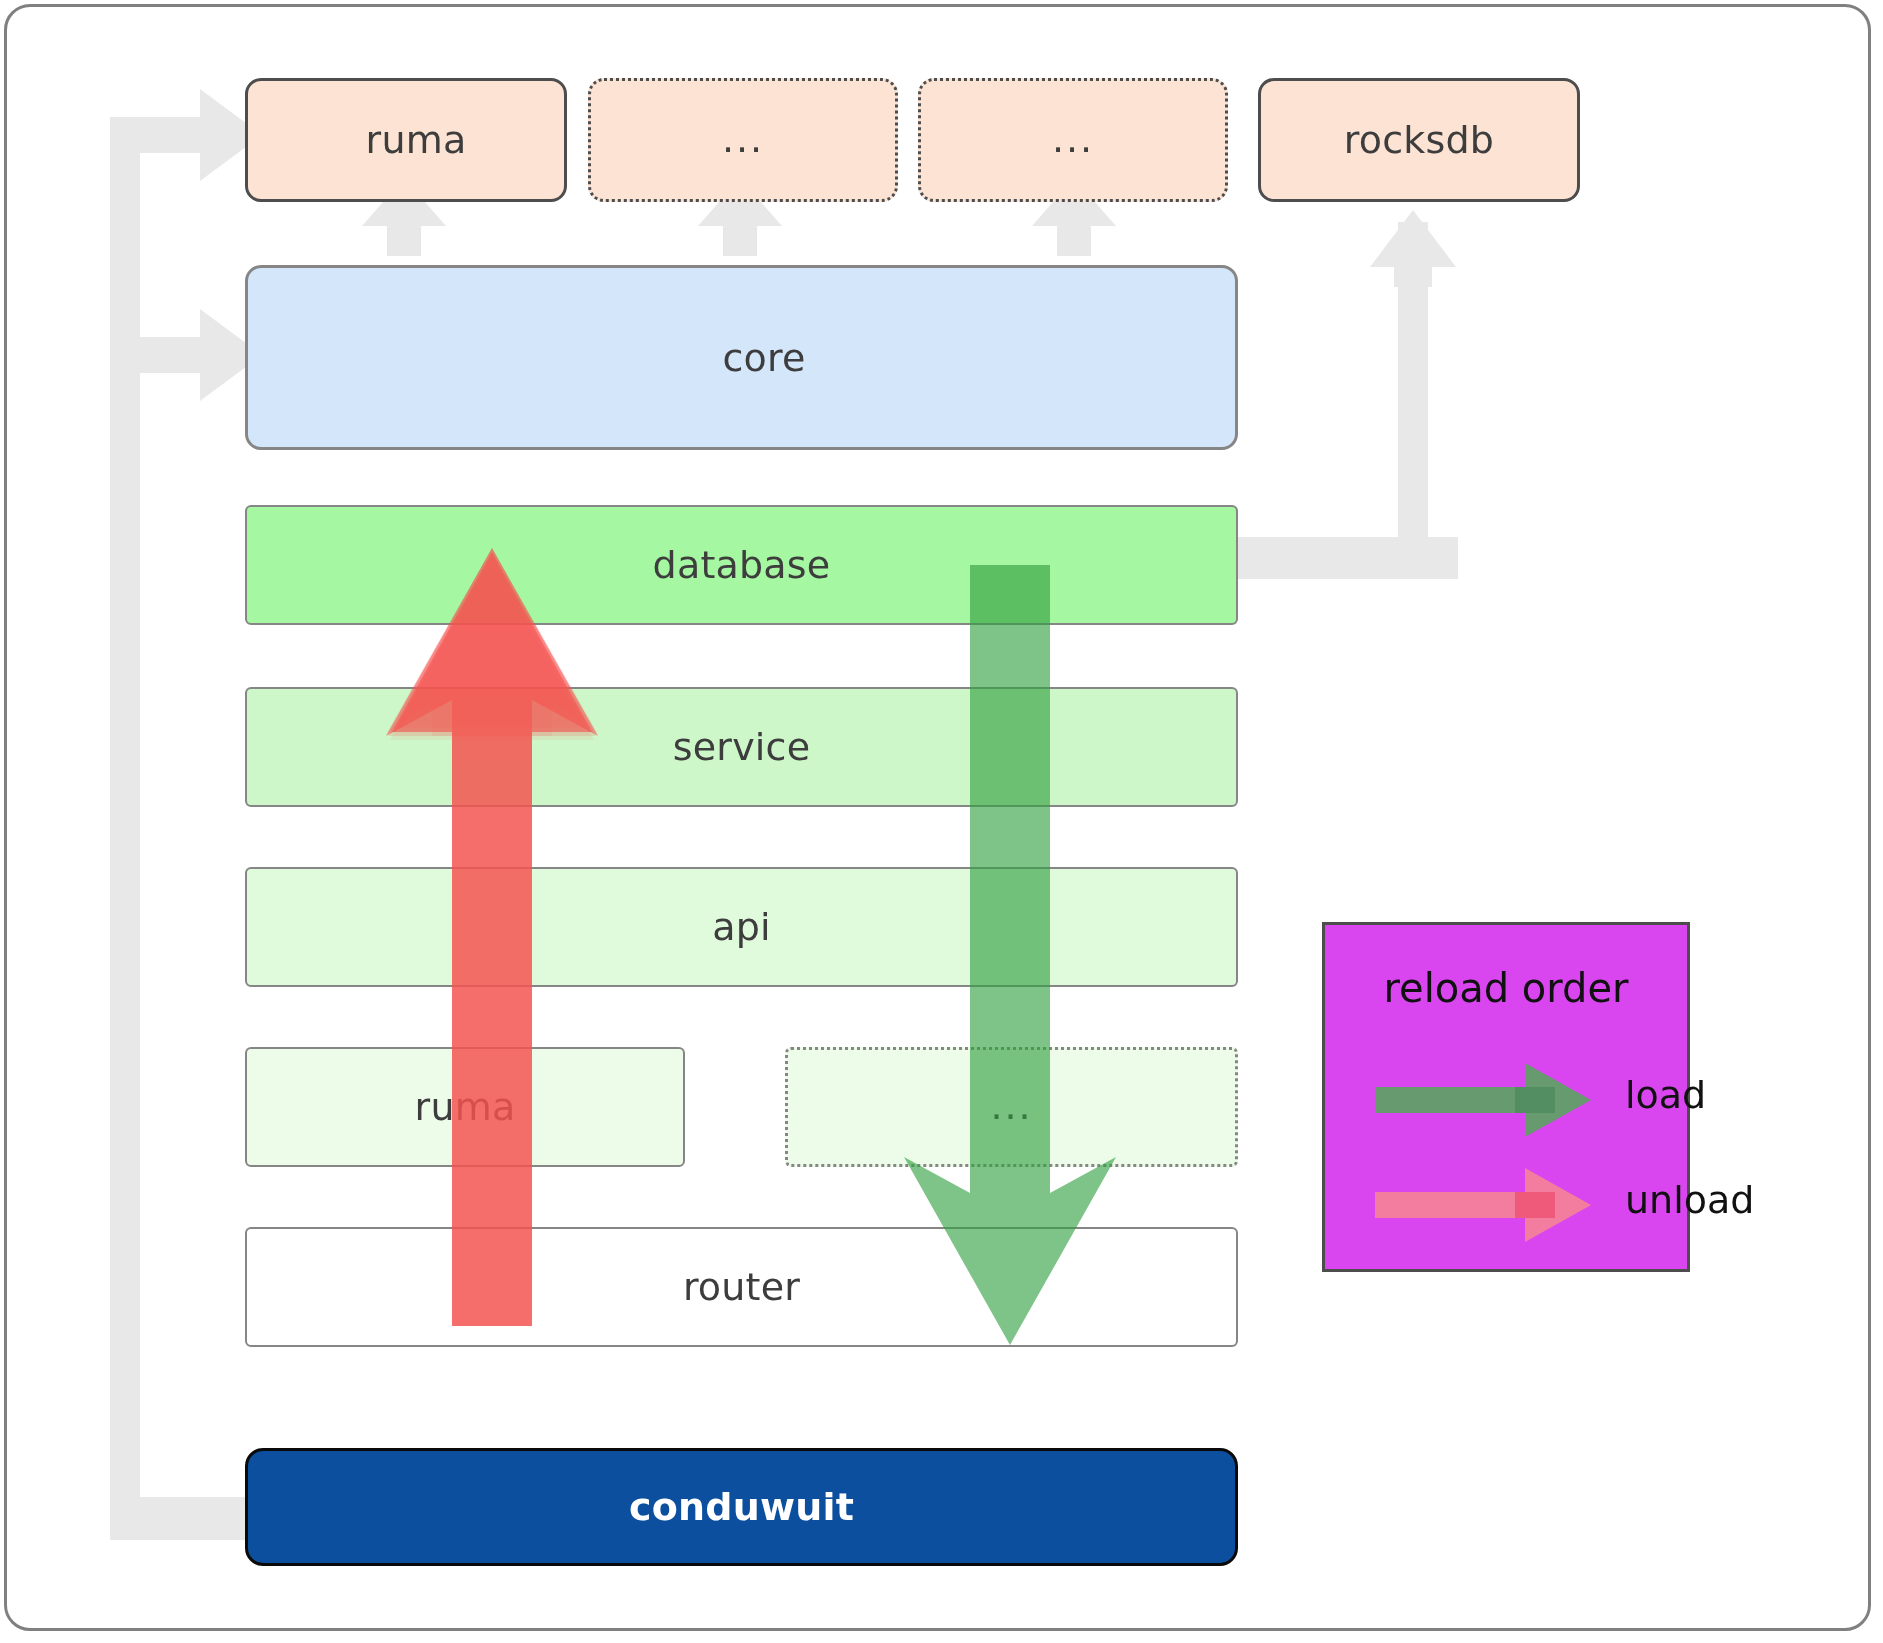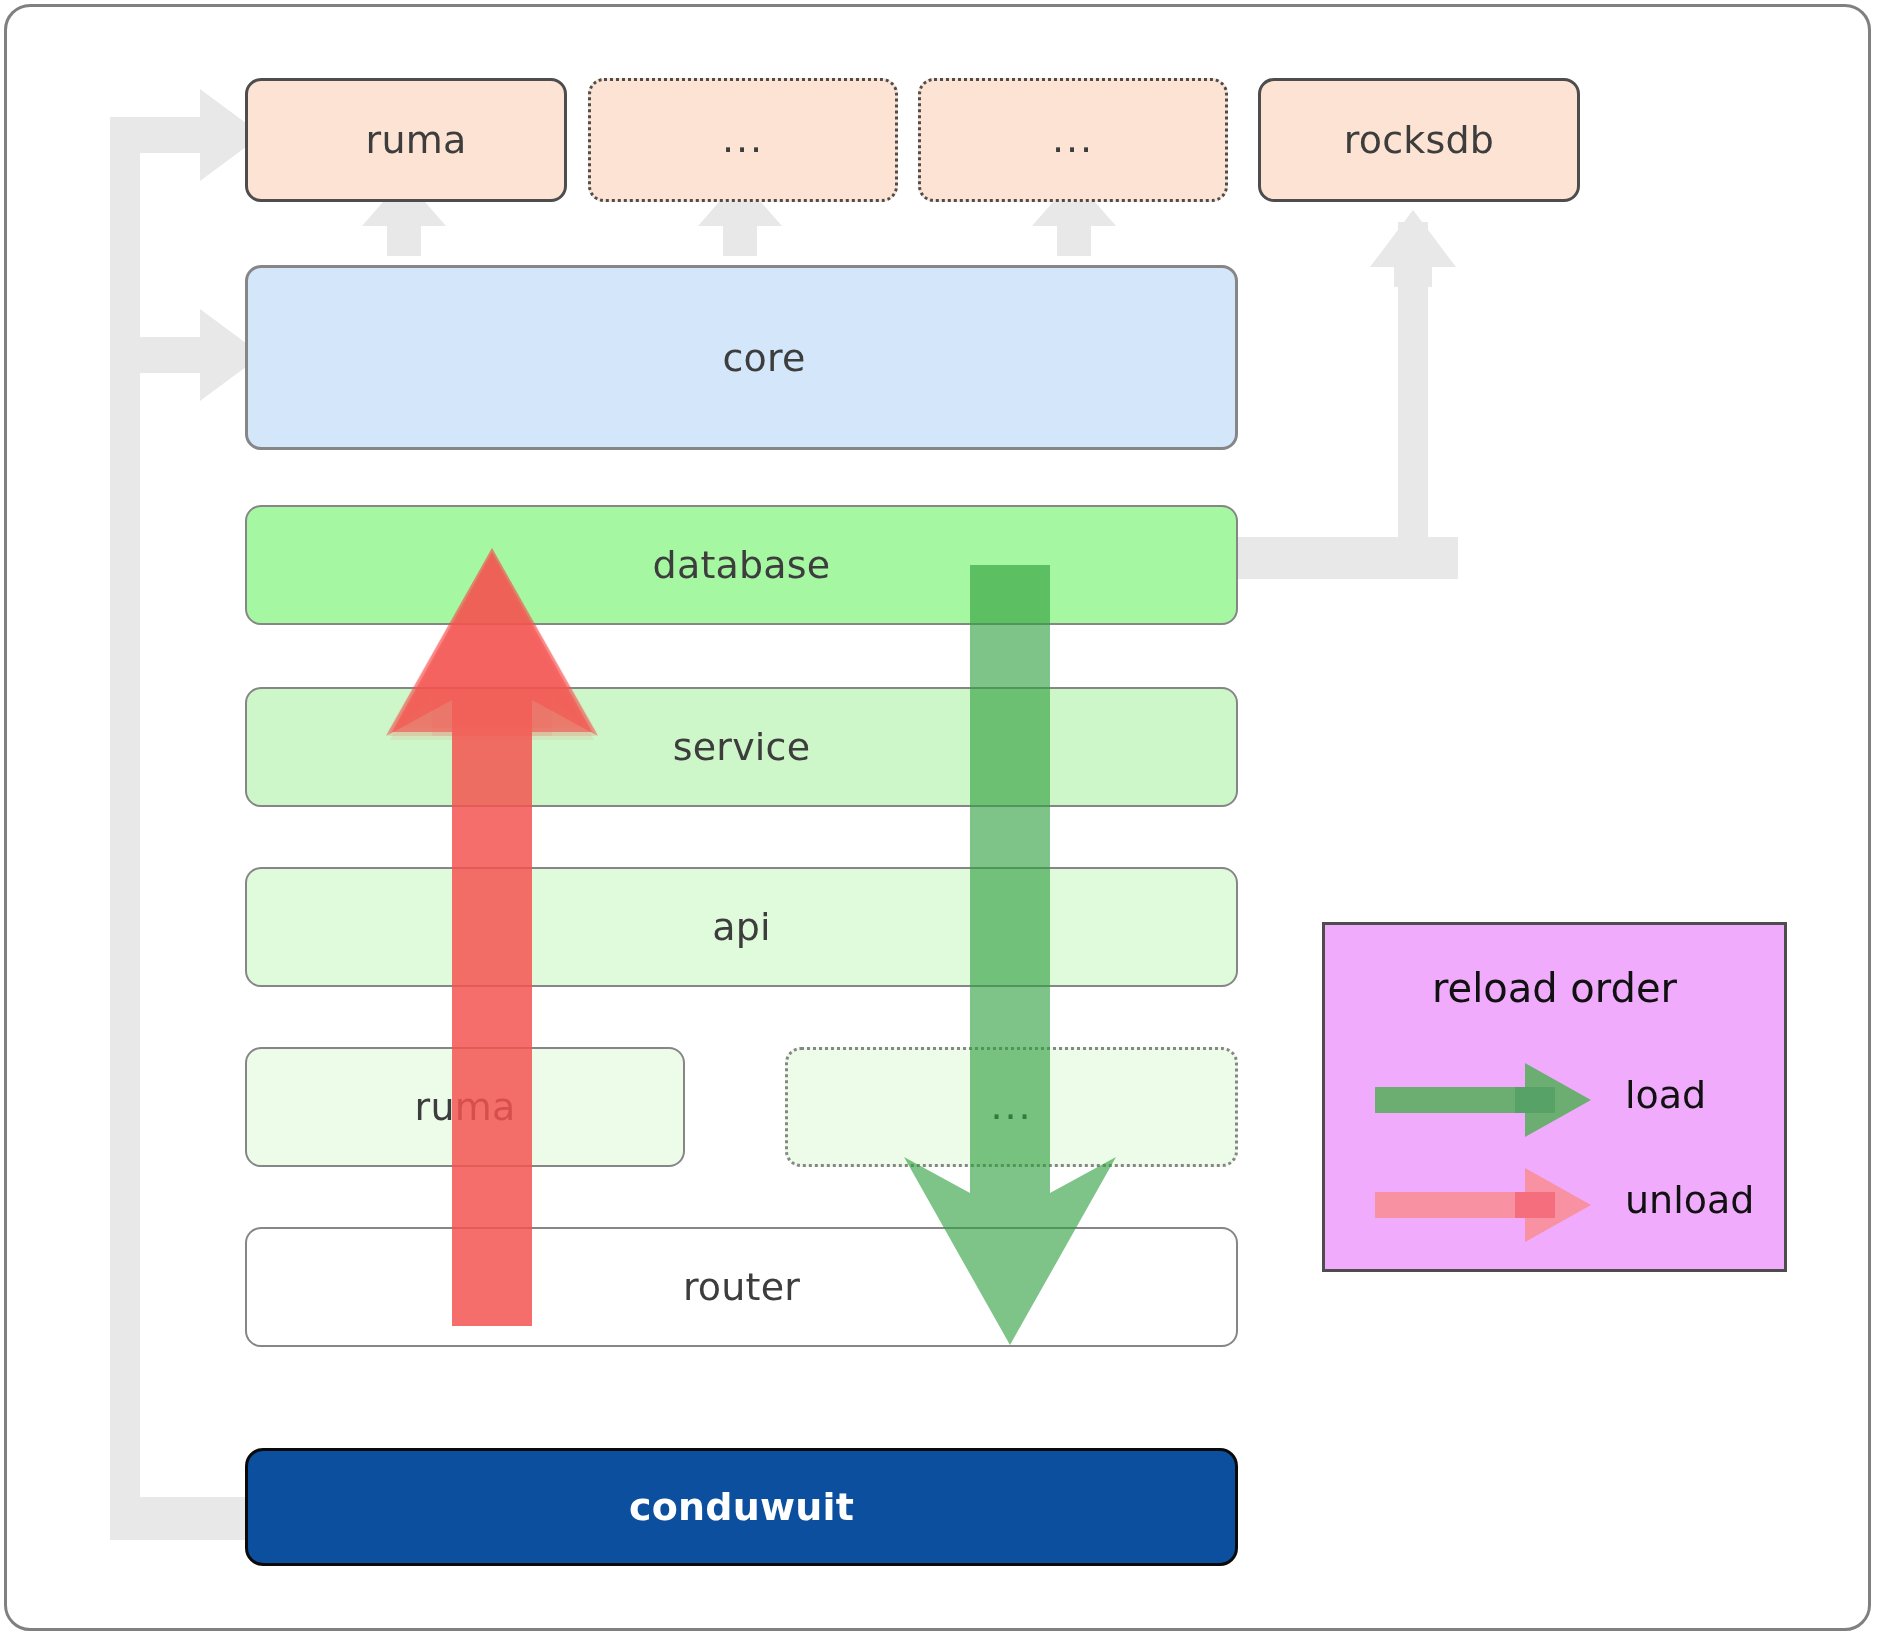--- a/index.html
+++ b/index.html
@@ -35,21 +35,21 @@
     width: 1883px;
     height: 1643px;
     pointer-events: none;
   }
   .node {
     position: absolute;
     box-sizing: border-box;
     display: flex;
     align-items: center;
     justify-content: center;
-    border-radius: 16px;
+    border-radius: 6px;
     color: #3d3d3d;
     font-size: 38px;
     letter-spacing: 0.2px;
   }
   .node.ext {
     background: #fce3d3;
     border: 3px solid #4d4d4d;
     border-radius: 16px;
   }
   .node.ext-dotted {
@@ -95,23 +95,23 @@
   }
   .ellipsis {
     font-size: 38px;
     line-height: 0.4;
     letter-spacing: 2px;
   }
   .legend {
     position: absolute;
     left: 1322px;
     top: 922px;
-    width: 465px;
+    width: 368px;
     height: 350px;
-    background: #f0abfc;
+    background: #d946ef;
     border: 3px solid #4d4d4d;
     box-sizing: border-box;
   }
   .legend-title {
     position: absolute;
     left: 0;
     top: 40px;
     width: 100%;
     text-align: center;
     font-size: 40px;

